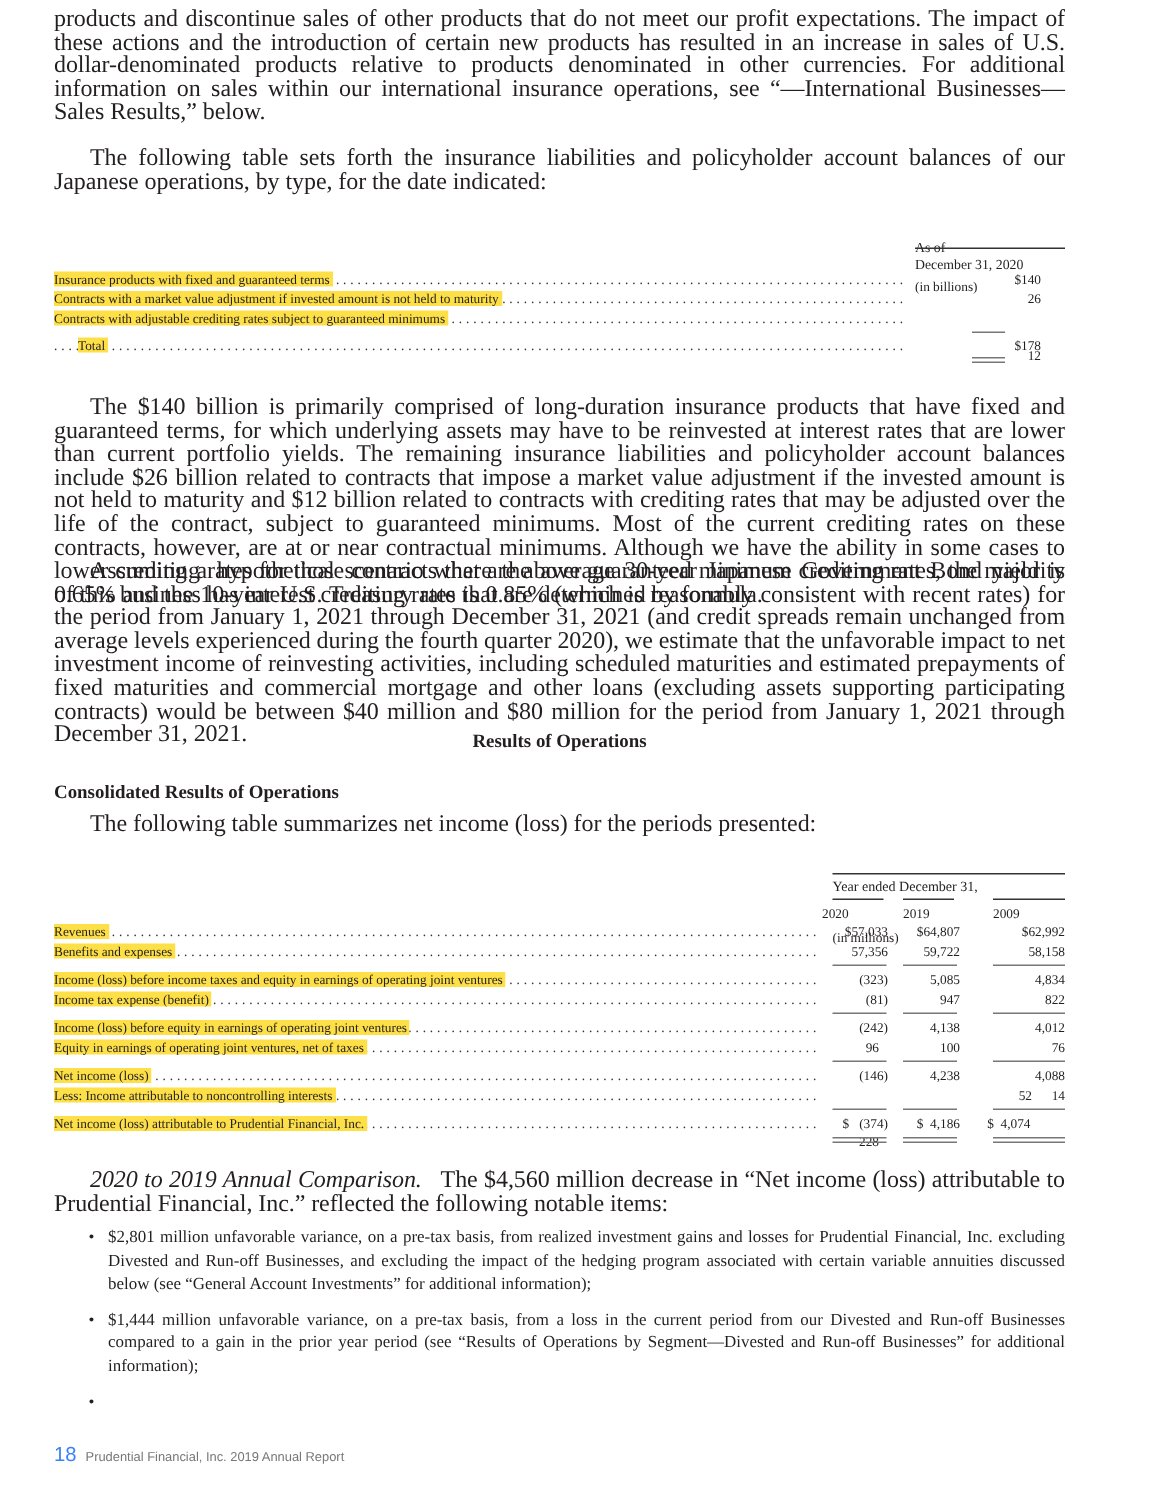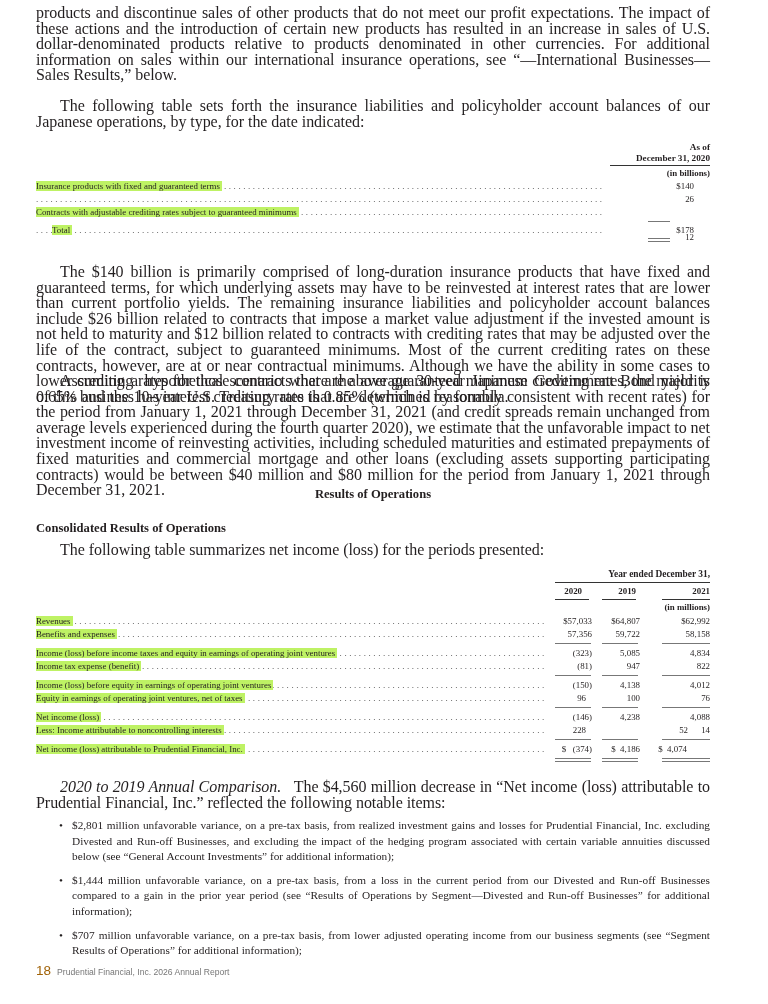--- a/index.html
+++ b/index.html
@@ -15,47 +15,47 @@
   }
   p.indent { text-indent: 24px; }
   .abs { position: absolute; left: 0; width: 674px; }
 
   
   .ftable { position: absolute; left: 0; width: 674px; font-size: 8.9px; }
   .frow { position: absolute; left: 0; width: 674px; height: 13px; line-height: 13px; }
   .flabel {
     position: absolute; left: 0; white-space: nowrap; overflow: hidden;
   }
-  .flabel .lbl { background: #bef264; padding-right: 2px; }
+  .flabel .lbl { background: #fde047; padding-right: 2px; }
   .dots {
     position: absolute; top: 0; overflow: hidden; white-space: nowrap;
     letter-spacing: 2.6px; color: #333;
   }
   .val { position: absolute; text-align: right; white-space: nowrap; }
-  .hdr { position: absolute; font-weight: bold; text-align: right; white-space: nowrap; }
+  .hdr { position: absolute; font-weight: normal; text-align: left; white-space: nowrap; margin-top: 18px; }
   .rule { position: absolute; height: 0; border-top: 1.6px solid #333; }
   .rule-thin { position: absolute; height: 0; border-top: 1px solid #777; }
   .dbl { position: absolute; height: 2px; border-top: 1px solid #777; border-bottom: 1px solid #777; }
 
   h2.center {
     position: absolute; left: 0; width: 674px; margin: 0; text-align: center;
     font-size: 12.6px; font-weight: bold;
   }
   h3.sec { position: absolute; left: 0; margin: 0; font-size: 12.6px; font-weight: bold; }
 
   ul.bullets { position: absolute; left: 0; width: 674px; margin: 0; padding: 0; list-style: none; }
   ul.bullets li {
     position: relative; padding-left: 36px; font-size: 11.3px; line-height: 15.6px;
     text-align: justify; margin-bottom: 8px;
   }
   ul.bullets li .bul { position: absolute; left: 23px; top: 0; }
   .italic { font-style: italic; }
 
   .footer { position: absolute; left: 36px; top: 961px; font-family: "Liberation Sans", "DejaVu Sans", sans-serif; color: #777; white-space: nowrap; }
-  .footer .pg { font-size: 13.5px; color: #a16207; margin-right: 6px; }
+  .footer .pg { font-size: 13.5px; color: #3b82f6; margin-right: 6px; }
   .footer .ft { font-size: 8.6px; }
 </style>
 </head>
 <body>
 
 <div class="page">
 
   <div class="abs" style="top:5px;">
     <p class="body">products and discontinue sales of other products that do not meet our profit expectations. The impact of these actions and the introduction of certain new products has resulted in an increase in sales of U.S. dollar-denominated products relative to products denominated in other currencies. For additional information on sales within our international insurance operations, see “—International Businesses—Sales Results,” below.</p>
   </div>
@@ -72,20 +72,21 @@
     <div class="rule" style="left:574px; width:100px; top:23px;"></div>
     <div class="hdr" style="left:574px; width:100px; top:25px; line-height:13px;">(in billions)</div>
 
     <div class="frow" style="top:38px;">
       <div class="dots" style="left:0; width:566px;">................................................................................................................................................................</div>
       <div class="flabel"><span class="lbl">Insurance products with fixed and guaranteed terms</span></div>
       <div class="val" style="left:574px; width:84px;">$140</div>
     </div>
     <div class="frow" style="top:51px;">
       <div class="dots" style="left:0; width:566px;">................................................................................................................................................................</div>
+      <div class="flabel"><span class="lbl">Contracts with a market value adjustment if invested amount is not held to maturity</span></div>
       <div class="val" style="left:574px; width:84px;">26</div>
     </div>
     <div class="frow" style="top:64px;">
       <div class="dots" style="left:0; width:566px;">................................................................................................................................................................</div>
       <div class="flabel"><span class="lbl">Contracts with adjustable crediting rates subject to guaranteed minimums</span></div>
       <div class="val" style="left:574px; width:84px;margin-top:25px;">12</div>
     </div>
     <div class="rule-thin" style="left:612px; width:22px; top:79px;"></div>
     <div class="frow" style="top:82px;">
       <div class="dots" style="left:0; width:566px;">................................................................................................................................................................</div>
@@ -109,21 +110,21 @@
   <div class="abs" style="top:542px;">
     <p class="body indent">The following table summarizes net income (loss) for the periods presented:</p>
   </div>
 
   <div class="ftable" style="top:568px; height:200px;">
     <div class="hdr" style="left:519px; width:155px; top:0; line-height:13px; font-size:9.4px;">Year ended December 31,</div>
     <div class="rule" style="left:519px; width:155px; top:14px;"></div>
 
     <div class="hdr" style="left:512px; width:34px; top:17px; line-height:13px;">2020</div>
     <div class="hdr" style="left:566px; width:34px; top:17px; line-height:13px;">2019</div>
-    <div class="hdr" style="left:614px; width:60px; top:17px; line-height:13px; left:626px; width:48px;">2021</div>
+    <div class="hdr" style="left:614px; width:60px; top:17px; line-height:13px; left:626px; width:48px;">2009</div>
     <div class="rule" style="left:519px; width:34px; top:31px;"></div>
     <div class="rule" style="left:566px; width:34px; top:31px;"></div>
     <div class="rule" style="left:626px; width:48px; top:31px;"></div>
     <div class="hdr" style="left:519px; width:155px; top:33px; line-height:13px;">(in millions)</div>
 
     <div class="frow" style="top:47px;">
       <div class="dots" style="left:0; width:511px;">................................................................................................................................................................</div>
       <div class="flabel"><span class="lbl">Revenues</span></div>
       <div class="val" style="left:500px; width:56px;">$57,033</div>
       <div class="val" style="left:550px; width:54px;">$64,807</div>
@@ -154,21 +155,21 @@
       <div class="val" style="left:550px; width:54px;">947</div>
       <div class="val" style="left:610px; width:64px;">822</div>
     </div>
     <div class="rule-thin" style="left:519px; width:36px; top:107px;"></div>
     <div class="rule-thin" style="left:566px; width:36px; top:107px;"></div>
     <div class="rule-thin" style="left:626px; width:48px; top:107px;"></div>
 
     <div class="frow" style="top:111px;">
       <div class="dots" style="left:0; width:511px;">................................................................................................................................................................</div>
       <div class="flabel"><span class="lbl">Income (loss) before equity in earnings of operating joint ventures</span></div>
-      <div class="val" style="left:500px; width:56px;">(150)</div>
+      <div class="val" style="left:500px; width:56px;">(242)</div>
       <div class="val" style="left:550px; width:54px;">4,138</div>
       <div class="val" style="left:610px; width:64px;">4,012</div>
     </div>
     <div class="frow" style="top:124px;">
       <div class="dots" style="left:0; width:511px;">................................................................................................................................................................</div>
       <div class="flabel"><span class="lbl">Equity in earnings of operating joint ventures, net of taxes</span></div>
       <div class="val" style="left:500px; width:50px;">96</div>
       <div class="val" style="left:550px; width:54px;">100</div>
       <div class="val" style="left:610px; width:64px;">76</div>
     </div>
@@ -179,21 +180,21 @@
     <div class="frow" style="top:143px;">
       <div class="dots" style="left:0; width:511px;">................................................................................................................................................................</div>
       <div class="flabel"><span class="lbl">Net income (loss)</span></div>
       <div class="val" style="left:500px; width:56px;">(146)</div>
       <div class="val" style="left:550px; width:54px;">4,238</div>
       <div class="val" style="left:610px; width:64px;">4,088</div>
     </div>
     <div class="frow" style="top:156px;">
       <div class="dots" style="left:0; width:511px;">................................................................................................................................................................</div>
       <div class="flabel"><span class="lbl">Less: Income attributable to noncontrolling interests</span></div>
-      <div class="val" style="left:500px; width:50px;">228</div>
+      <div class="val" style="left:500px; width:50px;margin-top:31px;">228</div>
       <div class="val" style="left:576px; width:54px;margin-left:22px;">52</div>
       <div class="val" style="left:610px; width:64px;">14</div>
     </div>
     <div class="rule-thin" style="left:519px; width:36px; top:171px;"></div>
     <div class="rule-thin" style="left:566px; width:36px; top:171px;"></div>
     <div class="rule-thin" style="left:626px; width:48px; top:171px;"></div>
 
     <div class="frow" style="top:175px;">
       <div class="dots" style="left:0; width:511px;">................................................................................................................................................................</div>
       <div class="flabel"><span class="lbl">Net income (loss) attributable to Prudential Financial, Inc.</span></div>
@@ -206,19 +207,19 @@
     <div class="dbl" style="left:626px; width:48px; top:190px;"></div>
   </div>
 
   <div class="abs" style="top:779px;">
     <p class="body indent"><span class="italic">2020 to 2019 Annual Comparison.</span>&nbsp;&nbsp; <span>The $4,560 million decrease in “Net income (loss) attributable to Prudential Financial, Inc.” reflected the following notable items:</span></p>
   </div>
 
   <ul class="bullets" style="top:818px;">
     <li><span class="bul">•</span><span>$2,801 million unfavorable variance, on a pre-tax basis, from realized investment gains and losses for Prudential Financial, Inc. excluding Divested and Run-off Businesses, and excluding the impact of the hedging program associated with certain variable annuities discussed below (see “General Account Investments” for additional information);</span></li>
     <li><span class="bul">•</span><span>$1,444 million unfavorable variance, on a pre-tax basis, from a loss in the current period from our Divested and Run-off Businesses compared to a gain in the prior year period (see “Results of Operations by Segment—Divested and Run-off Businesses” for additional information);</span></li>
-    <li><span class="bul">•</span><span>$707 million unfavorable variance, on a pre-tax basis, from lower adjusted operating income from our business segments (see “Segment Results of Operations” for additional information);</span></li>
+    <li><span class="bul">•</span></li>
   </ul>
 </div>
 
 <div class="footer">
-  <span class="pg">18</span><span class="ft">Prudential Financial, Inc. 2026 Annual Report</span>
+  <span class="pg">18</span><span class="ft">Prudential Financial, Inc. 2019 Annual Report</span>
 </div>
 
 </body></html>

